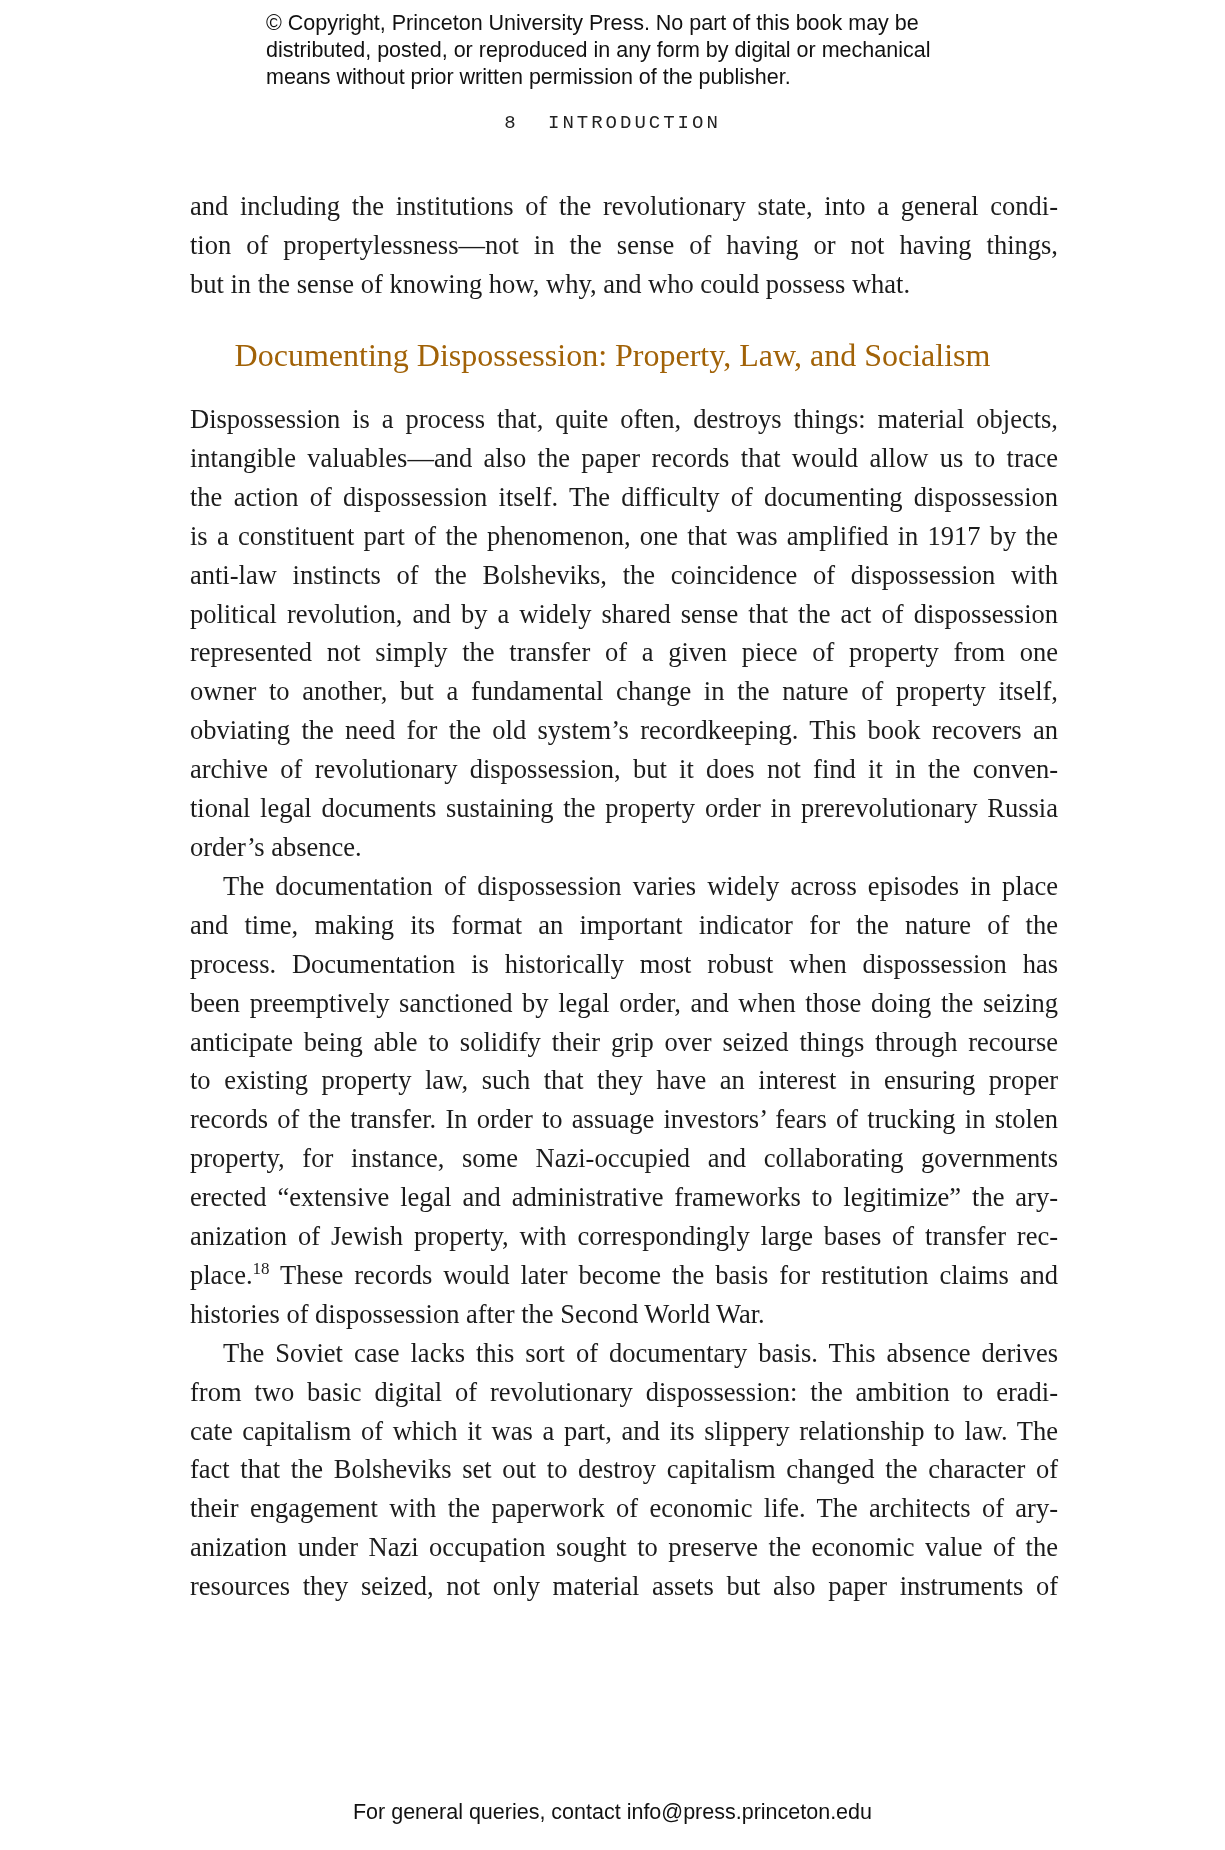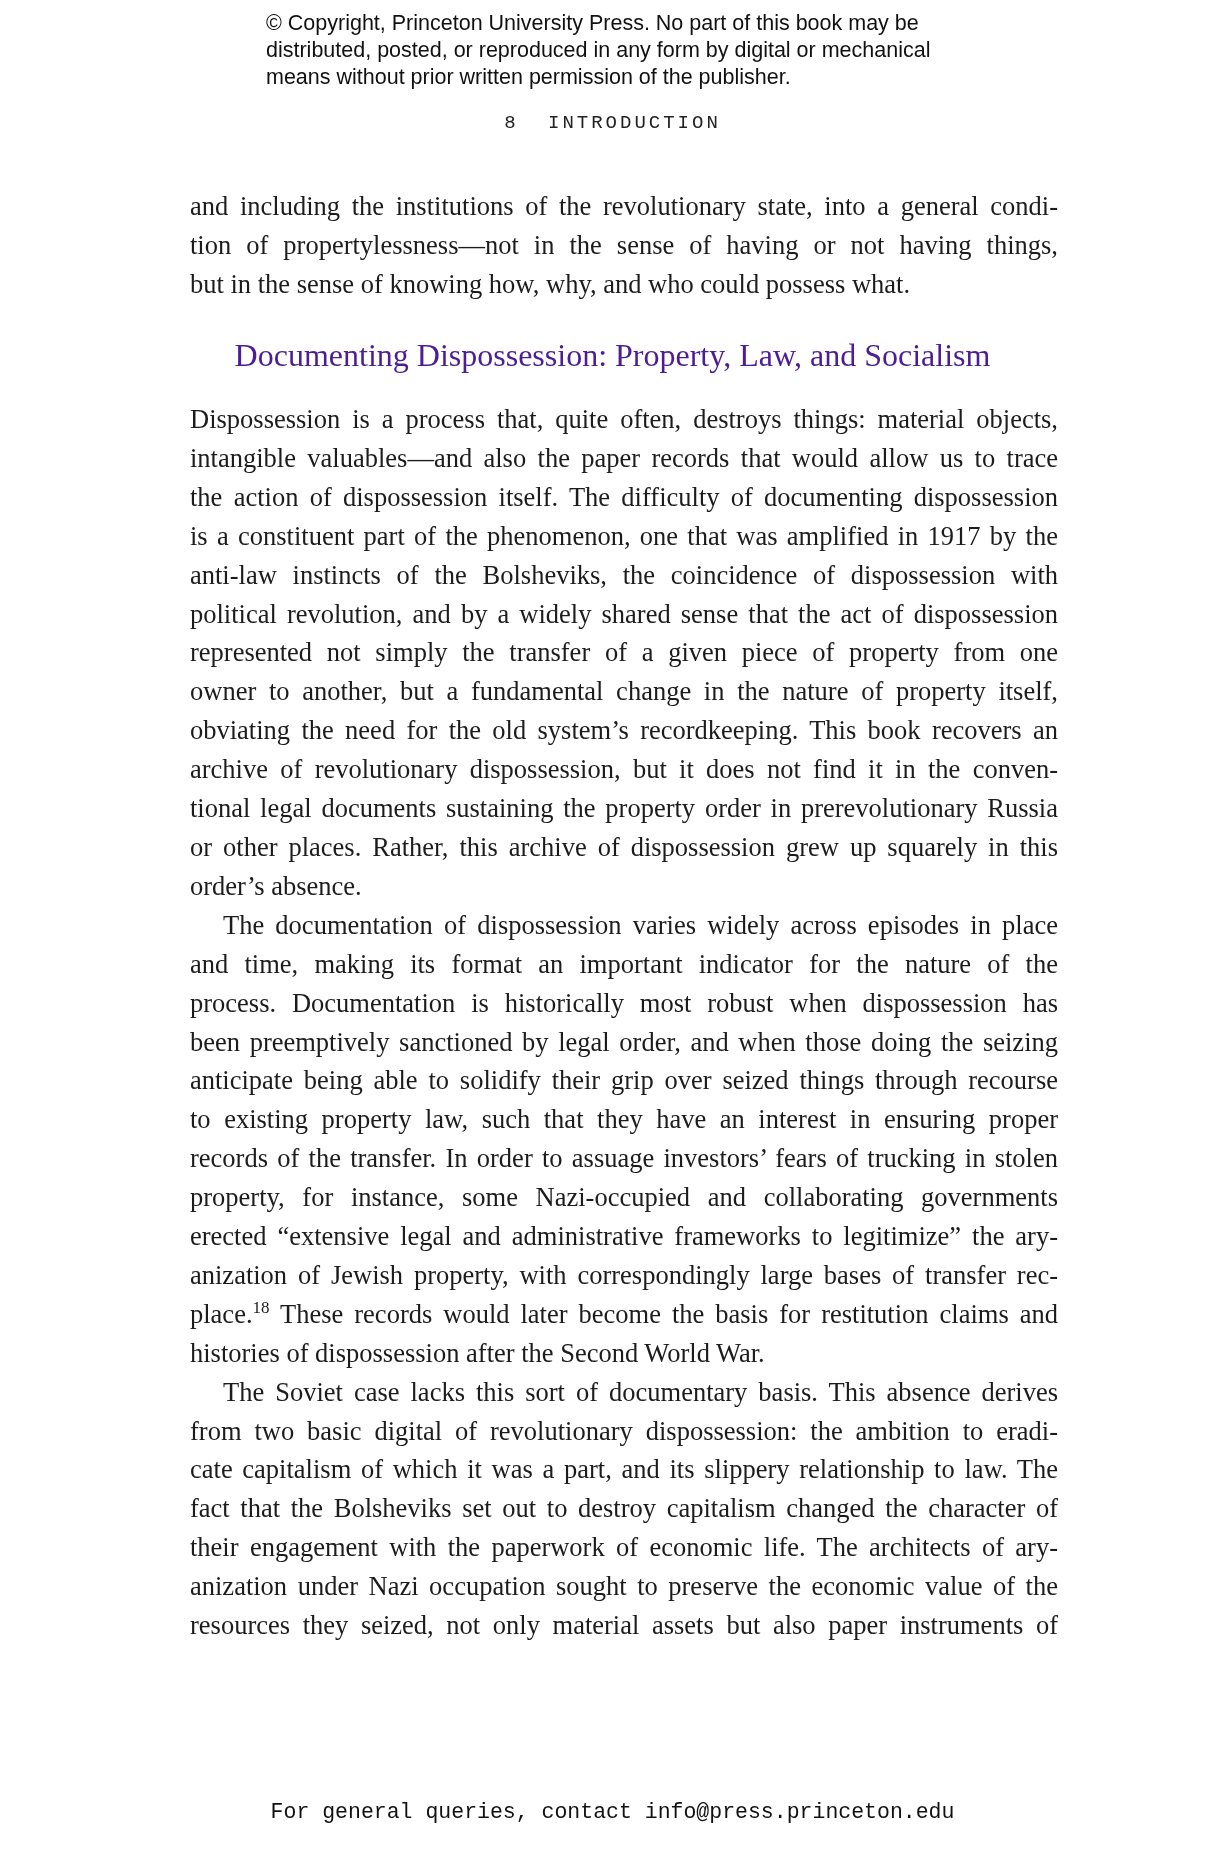--- a/index.html
+++ b/index.html
@@ -16,26 +16,26 @@
   .running-head .pg { margin-right: 18px; letter-spacing: 0; }
   .text {
     position: absolute; left: 190px; width: 868px;
     font-family: "Liberation Serif", serif; font-size: 26.5px; line-height: 38.9px; color: #1c1c1c;
   }
   .line { white-space: nowrap; text-align: justify; text-align-last: justify; display: block; }
   .line.last { text-align-last: left; }
   .line.indent { padding-left: 33px; }
   .heading {
     position: absolute; left: 0; width: 1225px; top: 337px; text-align: center;
-    font-family: "Liberation Serif", serif; font-size: 32px; color: #4c1d95;
+    font-family: "Liberation Serif", serif; font-size: 32px; color: #a16207;
   }
   sup { font-size: 17px; line-height: 0; vertical-align: 10px; }
   .footer {
     position: absolute; left: 0; width: 1225px; top: 1800px; text-align: center;
-    font-family: Liberation Mono, monospace; font-size: 21.5px; color: #111;
+    font-family: Liberation Sans, sans-serif; font-size: 21.5px; color: #111;
   }
 </style>
 </head>
 <body>
 
 <div class="copyright">
   <div>© Copyright, Princeton University Press. No part of this book may be</div>
   <div>distributed, posted, or reproduced in any form by digital or mechanical</div>
   <div>means without prior written permission of the publisher.</div>
 </div>
@@ -59,21 +59,20 @@
     <span class="line">intangible valuables—and also the paper records that would allow us to trace</span>
     <span class="line">the action of dispossession itself. The difficulty of documenting dispossession</span>
     <span class="line">is a constituent part of the phenomenon, one that was amplified in 1917 by the</span>
     <span class="line">anti-law instincts of the Bolsheviks, the coincidence of dispossession with</span>
     <span class="line">political revolution, and by a widely shared sense that the act of dispossession</span>
     <span class="line">represented not simply the transfer of a given piece of property from one</span>
     <span class="line">owner to another, but a fundamental change in the nature of property itself,</span>
     <span class="line">obviating the need for the old system’s recordkeeping. This book recovers an</span>
     <span class="line">archive of revolutionary dispossession, but it does not find it in the conven-</span>
     <span class="line">tional legal documents sustaining the property order in prerevolutionary Russia</span>
-    <span class="line">or other places. Rather, this archive of dispossession grew up squarely in this</span>
     <span class="line last">order’s absence.</span>
   </div>
   <div>
     <span class="line indent">The documentation of dispossession varies widely across episodes in place</span>
     <span class="line">and time, making its format an important indicator for the nature of the</span>
     <span class="line">process. Documentation is historically most robust when dispossession has</span>
     <span class="line">been preemptively sanctioned by legal order, and when those doing the seizing</span>
     <span class="line">anticipate being able to solidify their grip over seized things through recourse</span>
     <span class="line">to existing property law, such that they have an interest in ensuring proper</span>
     <span class="line">records of the transfer. In order to assuage investors’ fears of trucking in stolen</span>

